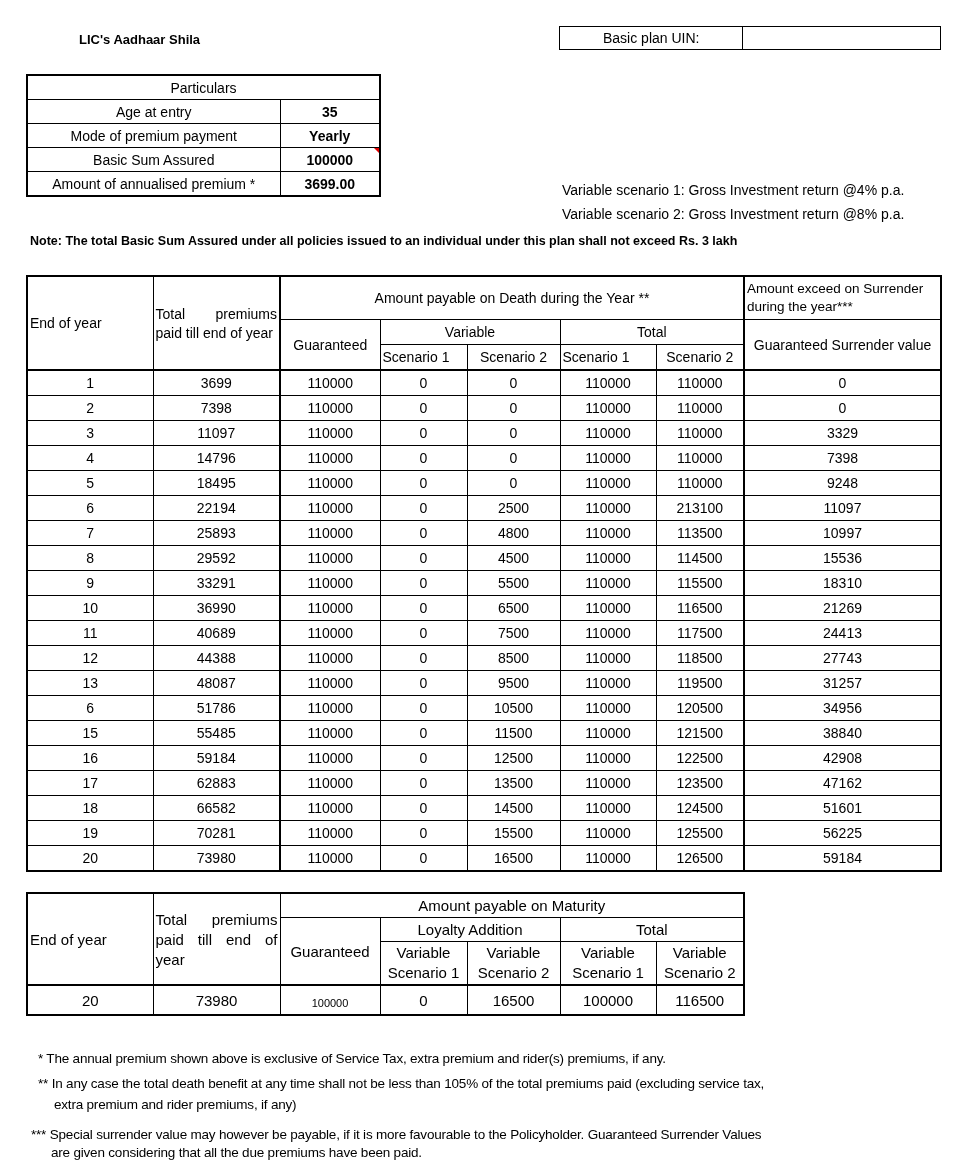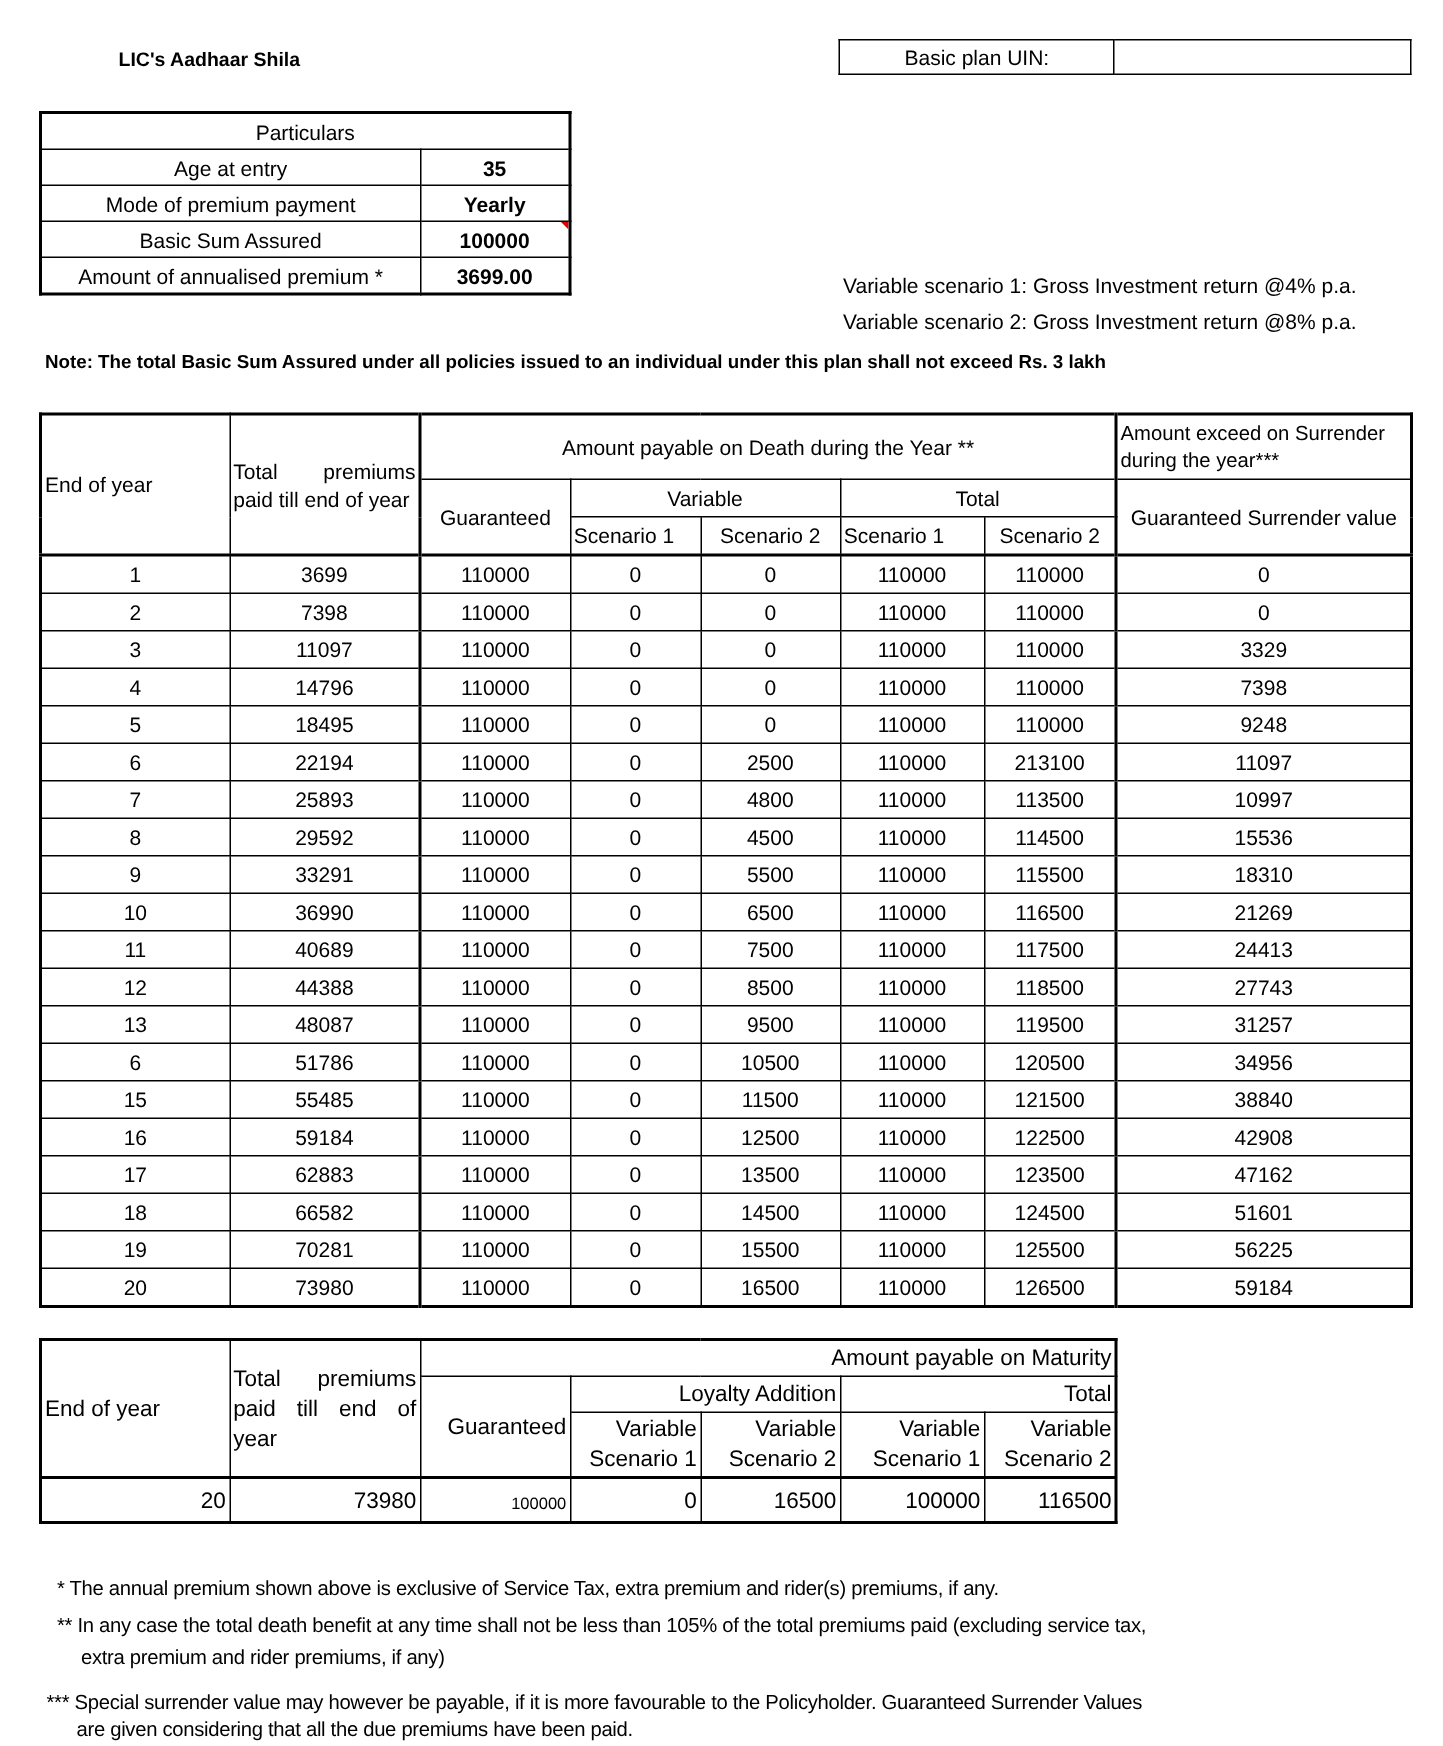--- a/index.html
+++ b/index.html
@@ -17,21 +17,21 @@
   .redmark::after { content:""; position:absolute; right:0; top:0; width:0; height:0; border-top:5px solid #e00000; border-left:5px solid transparent; }
   .scen { left:562px; font-size:14px; }
   .note { left:30px; top:234px; font-weight:bold; font-size:12.5px; }
   .main { left:26px; top:275px; border:2px solid #000; }
   .main td { height:24px; }
   .main .hdr td { height:auto; }
   .main .left { text-align:left; }
   .main .just { text-align:justify; text-align-last:left; white-space:normal; line-height:19px; }
   .thick-l { border-left:2px solid #000 !important; }
   .mat { left:26px; top:892px; border:2px solid #000; }
-  .mat td { font-size:15px;text-align:right; }
+  .mat td { font-size:15px; }
   .mat .small { font-size:11px; padding-top:6px; }
   .fn { left:38px; font-size:13.5px; letter-spacing:-0.2px; }
 </style>
 </head>
 <body>
 
 <div class="abs title">LIC's Aadhaar Shila</div>
 
 <table class="uin">
   <colgroup>

